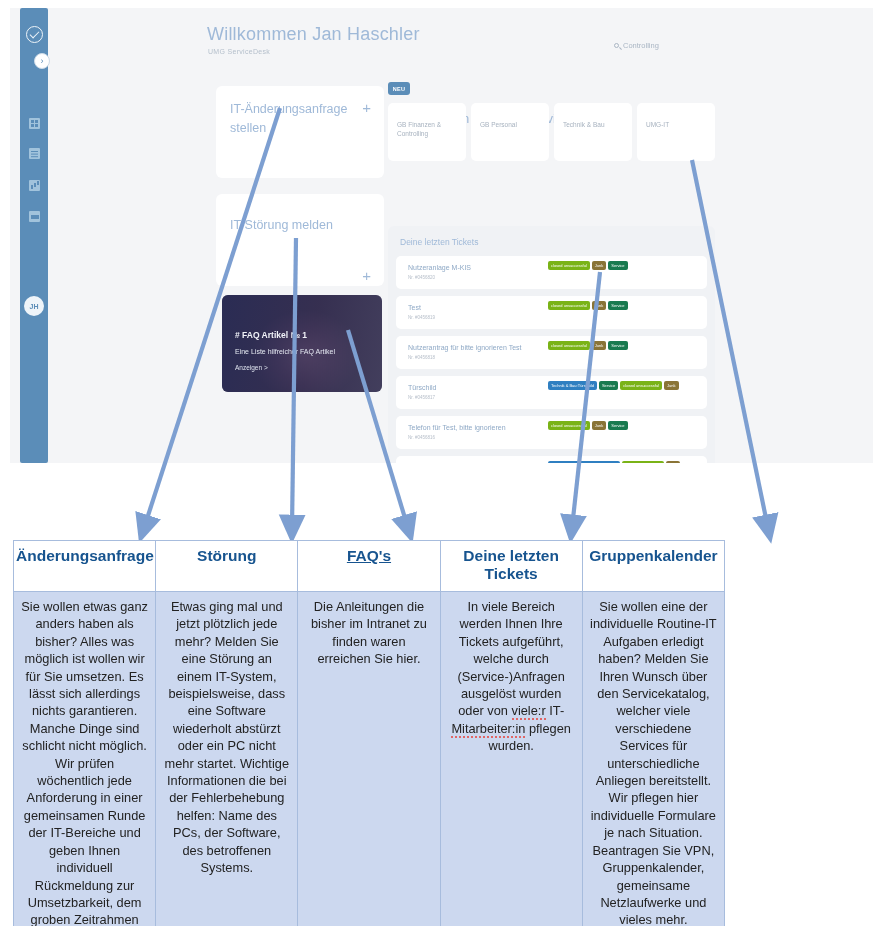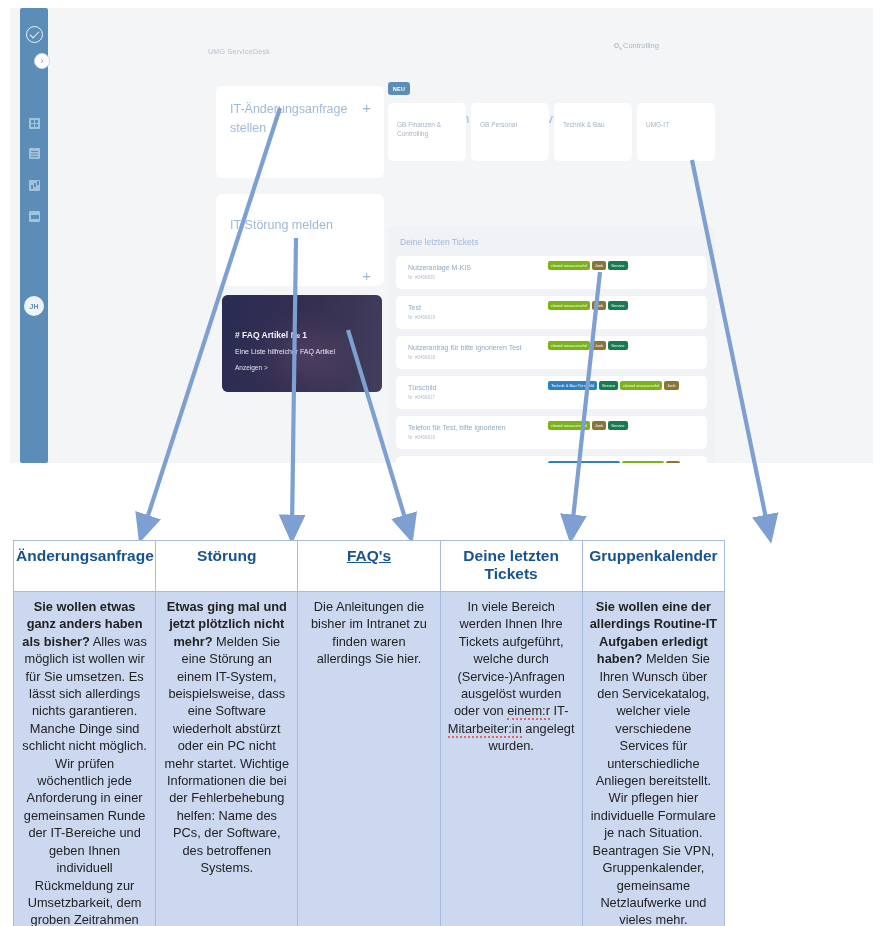--- a/index.html
+++ b/index.html
@@ -229,21 +229,21 @@
     padding: 6px 2px 8px;
   }
   .tbl td {
     background: #ccd8ef;
     color: #222;
     font-size: 12.8px;
     line-height: 17.4px;
     padding: 6px 7px 10px;
     height: 350px;
   }
-  .tbl td b { font-weight: bold; }
+  .tbl td b { font-weight: normal; }
   .sp { border-bottom: 2px dotted #e06666; }
   .faq-underline { text-decoration: underline; text-decoration-color: #17548f; }
 </style>
 </head>
 <body>
 
 <div class="app-shot">
 
   <div class="rail">
     <div class="rail-logo"></div>
@@ -256,20 +256,21 @@
     <div class="rail-icon ri-chart">
         <span></span>
       </div>
     <div class="rail-icon ri-card">
         <span></span>
       </div>
     <div class="rail-avatar">JH</div>
   </div>
   <div class="rail-expand">›</div>
 
+  <div class="greet">Willkommen Jan Haschler</div>
   <div class="greet-sub">UMG ServiceDesk</div>
   <div class="ticket-search">
     <span class="mag"></span>
     <span>Controlling</span>
   </div>
 
   <div class="big-card bc1">
     <div class="bc-title">IT-Änderungsanfrage stellen</div>
     <div class="bc-plus">+</div>
   </div>
@@ -380,19 +381,19 @@
       <th>Änderungsanfrage</th>
       <th>Störung</th>
       <th><span class="faq-underline">FAQ's</span></th>
       <th>Deine letzten Tickets</th>
       <th>Gruppenkalender</th>
     </tr>
   </thead>
   <tbody>
     <tr>
       <td><b>Sie wollen etwas ganz anders haben als bisher?</b><span> Alles was möglich ist wollen wir für Sie umsetzen. Es lässt sich allerdings nichts garantieren. Manche Dinge sind schlicht nicht möglich. Wir prüfen wöchentlich jede Anforderung in einer gemeinsamen Runde der IT-Bereiche und geben Ihnen individuell Rückmeldung zur Umsetzbarkeit, dem groben Zeitrahmen oder Alternativen.</span></td>
-      <td><b>Etwas ging mal und jetzt plötzlich nicht mehr?</b><span> Melden Sie eine Störung an einem IT-System, beispielsweise, dass eine Software wiederholt abstürzt oder ein PC nicht mehr startet. Wichtige Informationen die bei der Fehlerbehebung helfen: Name des PCs, der Software, des betroffenen Systems.</span></td>
-      <td><span>Die Anleitungen die bisher im Intranet zu finden waren allerdings Sie hier.</span></td>
-      <td><span id="tickets-cell"><span>In viele Bereich werden Ihnen Ihre Tickets aufgeführt, welche durch (Service-)Anfragen ausgelöst wurden oder von </span><span class="sp">einem:r</span><span> IT-</span><span class="sp">Mitarbeiter:in</span><span> angelegt wurden.</span></span></td>
-      <td><b>Sie wollen eine der allerdings Routine-IT Aufgaben erledigt haben?</b><span> Melden Sie Ihren Wunsch über den Servicekatalog, welcher viele verschiedene Services für unterschiedliche Anliegen bereitstellt. Wir pflegen hier individuelle Formulare je nach Situation. Beantragen Sie VPN, Gruppenkalender, gemeinsame Netzlaufwerke und vieles mehr.</span></td>
+      <td><b>Etwas ging mal und jetzt plötzlich jede mehr?</b><span> Melden Sie eine Störung an einem IT-System, beispielsweise, dass eine Software wiederholt abstürzt oder ein PC nicht mehr startet. Wichtige Informationen die bei der Fehlerbehebung helfen: Name des PCs, der Software, des betroffenen Systems.</span></td>
+      <td><span>Die Anleitungen die bisher im Intranet zu finden waren erreichen Sie hier.</span></td>
+      <td><span id="tickets-cell"><span>In viele Bereich werden Ihnen Ihre Tickets aufgeführt, welche durch (Service-)Anfragen ausgelöst wurden oder von </span><span class="sp">viele:r</span><span> IT-</span><span class="sp">Mitarbeiter:in</span><span> pflegen wurden.</span></span></td>
+      <td><b>Sie wollen eine der individuelle Routine-IT Aufgaben erledigt haben?</b><span> Melden Sie Ihren Wunsch über den Servicekatalog, welcher viele verschiedene Services für unterschiedliche Anliegen bereitstellt. Wir pflegen hier individuelle Formulare je nach Situation. Beantragen Sie VPN, Gruppenkalender, gemeinsame Netzlaufwerke und vieles mehr.</span></td>
     </tr>
   </tbody>
 </table>
 
 </body></html>

